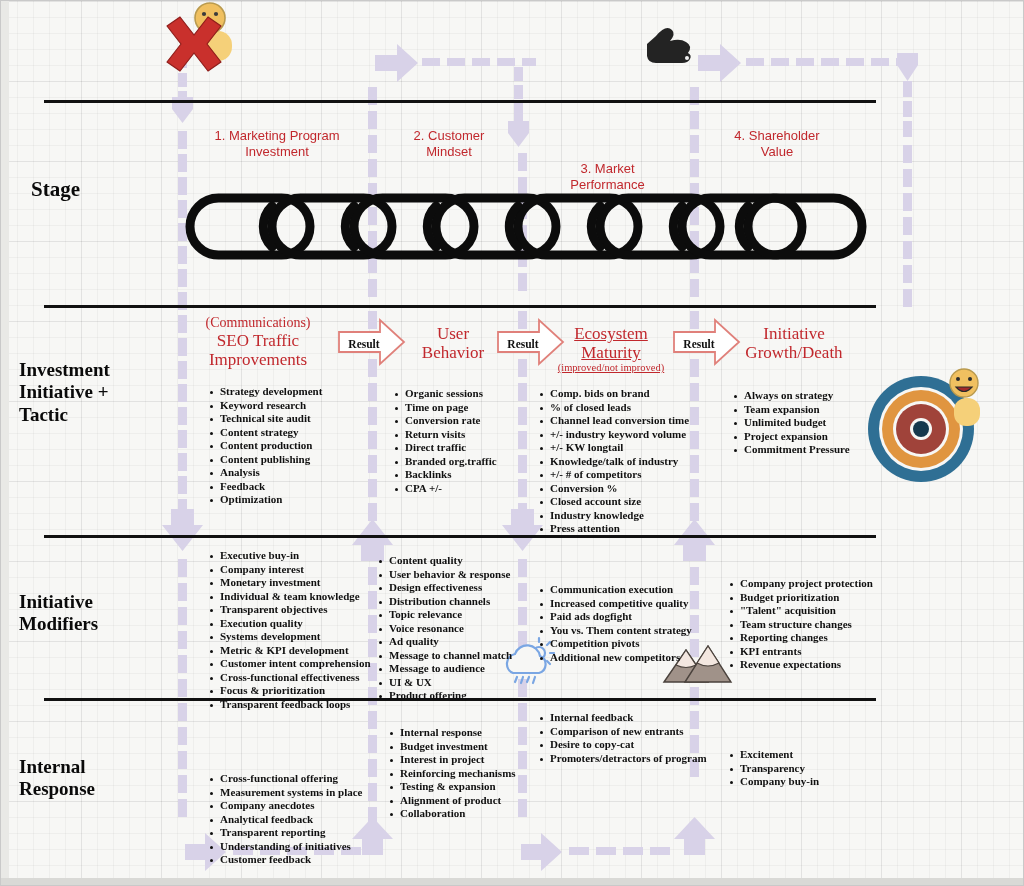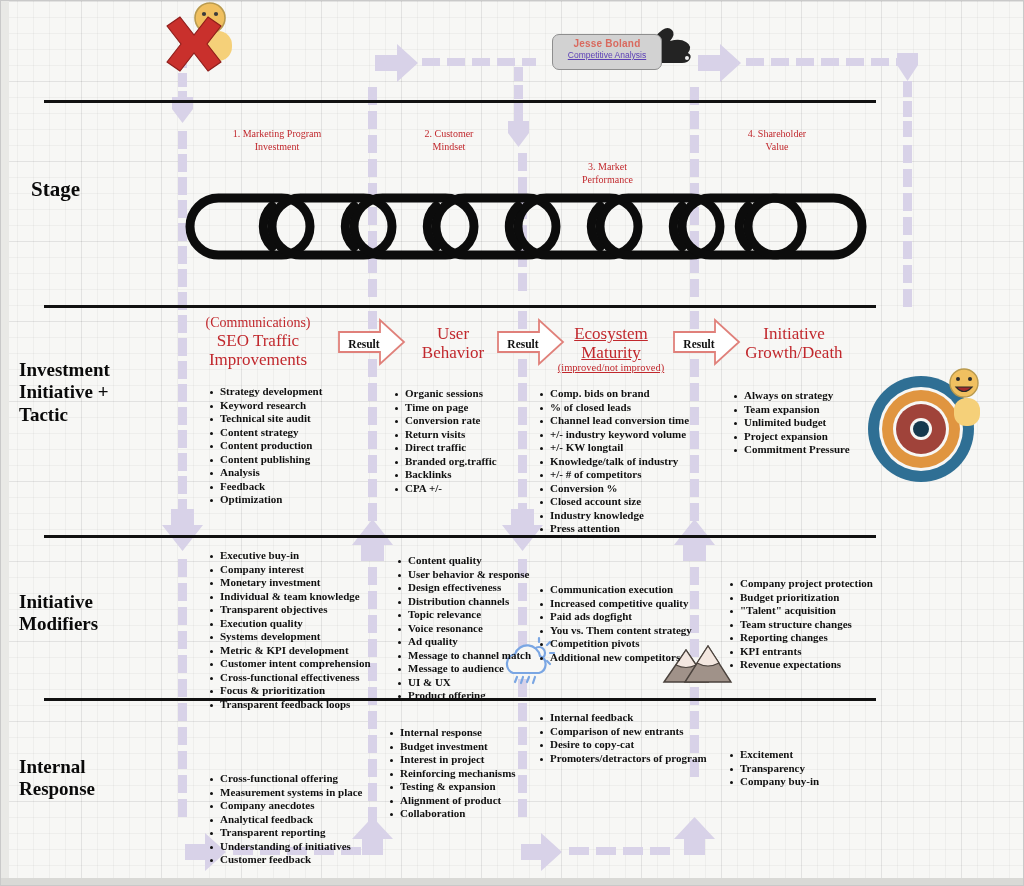--- a/index.html
+++ b/index.html
@@ -29,22 +29,22 @@
   .hline{position:absolute;height:0;border-top:3px solid #111;}
   .rowlabel{
     position:absolute;
     font-weight:bold;
     color:#0a0a0a;
     line-height:1.18;
     font-family:"Liberation Serif", serif;
   }
   .stagehead{
     position:absolute;text-align:center;color:#c1282d;
-    font-size:10px;line-height:1.25;
-    font-family:Liberation Serif, serif;
+    font-size:13px;line-height:1.25;
+    font-family:Liberation Sans, sans-serif;
   }
   .phasehead{
     position:absolute;text-align:center;color:#c1282d;
     font-size:17px;line-height:1.12;
     font-family:"Liberation Serif", serif;
   }
   .phasehead .small{font-size:10.5px;display:block;line-height:1.2;}
   .paren{font-size:14px;display:block;}
   .bullets{
     position:absolute;
@@ -365,24 +365,20 @@
       <path d="M696 662 l11 -17 l11 17 q-11 6 -22 0 Z" fill="#f3e7e0" stroke="#4a423c" stroke-width="1.2"></path>
     </g>
 
     <g fill="#ffffff" stroke="#e0807a" stroke-width="1.8">
       <path d="M338 331 h41 v-12 l24 22 -24 22 v-12 h-41 Z"></path>
       <path d="M497 331 h41 v-12 l24 22 -24 22 v-12 h-41 Z"></path>
       <path d="M673 331 h41 v-12 l24 22 -24 22 v-12 h-41 Z"></path>
     </g>
   </svg>
 
-  <div id="callout">
-    <div class="nm">Jesse Boland</div>
-    <div class="lk">Competitive Analysis</div>
-  </div>
 
   <div class="stagehead" style="left:186px;top:127px;width:180px;">
     <span>1. Marketing Program</span><br>
     <span>Investment</span>
   </div>
   <div class="stagehead" style="left:378px;top:127px;width:140px;">
     <span>2. Customer</span><br>
     <span>Mindset</span>
   </div>
   <div class="stagehead" style="left:534px;top:127px;width:145px;margin-top:33px;">
@@ -489,21 +485,21 @@
       <li>Individual &amp; team knowledge</li>
       <li>Transparent objectives</li>
       <li>Execution quality</li>
       <li>Systems development</li>
       <li>Metric &amp; KPI development</li>
       <li>Customer intent comprehension</li>
       <li>Cross-functional effectiveness</li>
       <li>Focus &amp; prioritization</li>
       <li>Transparent feedback loops</li>
     </ul>
-  <ul class="bullets" style="left:396px;top:553px;">
+  <ul class="bullets" style="left:377px;top:553px;">
       <li>Content quality</li>
       <li>User behavior &amp; response</li>
       <li>Design effectiveness</li>
       <li>Distribution channels</li>
       <li>Topic relevance</li>
       <li>Voice resonance</li>
       <li>Ad quality</li>
       <li>Message to channel match</li>
       <li>Message to audience</li>
       <li>UI &amp; UX</li>

